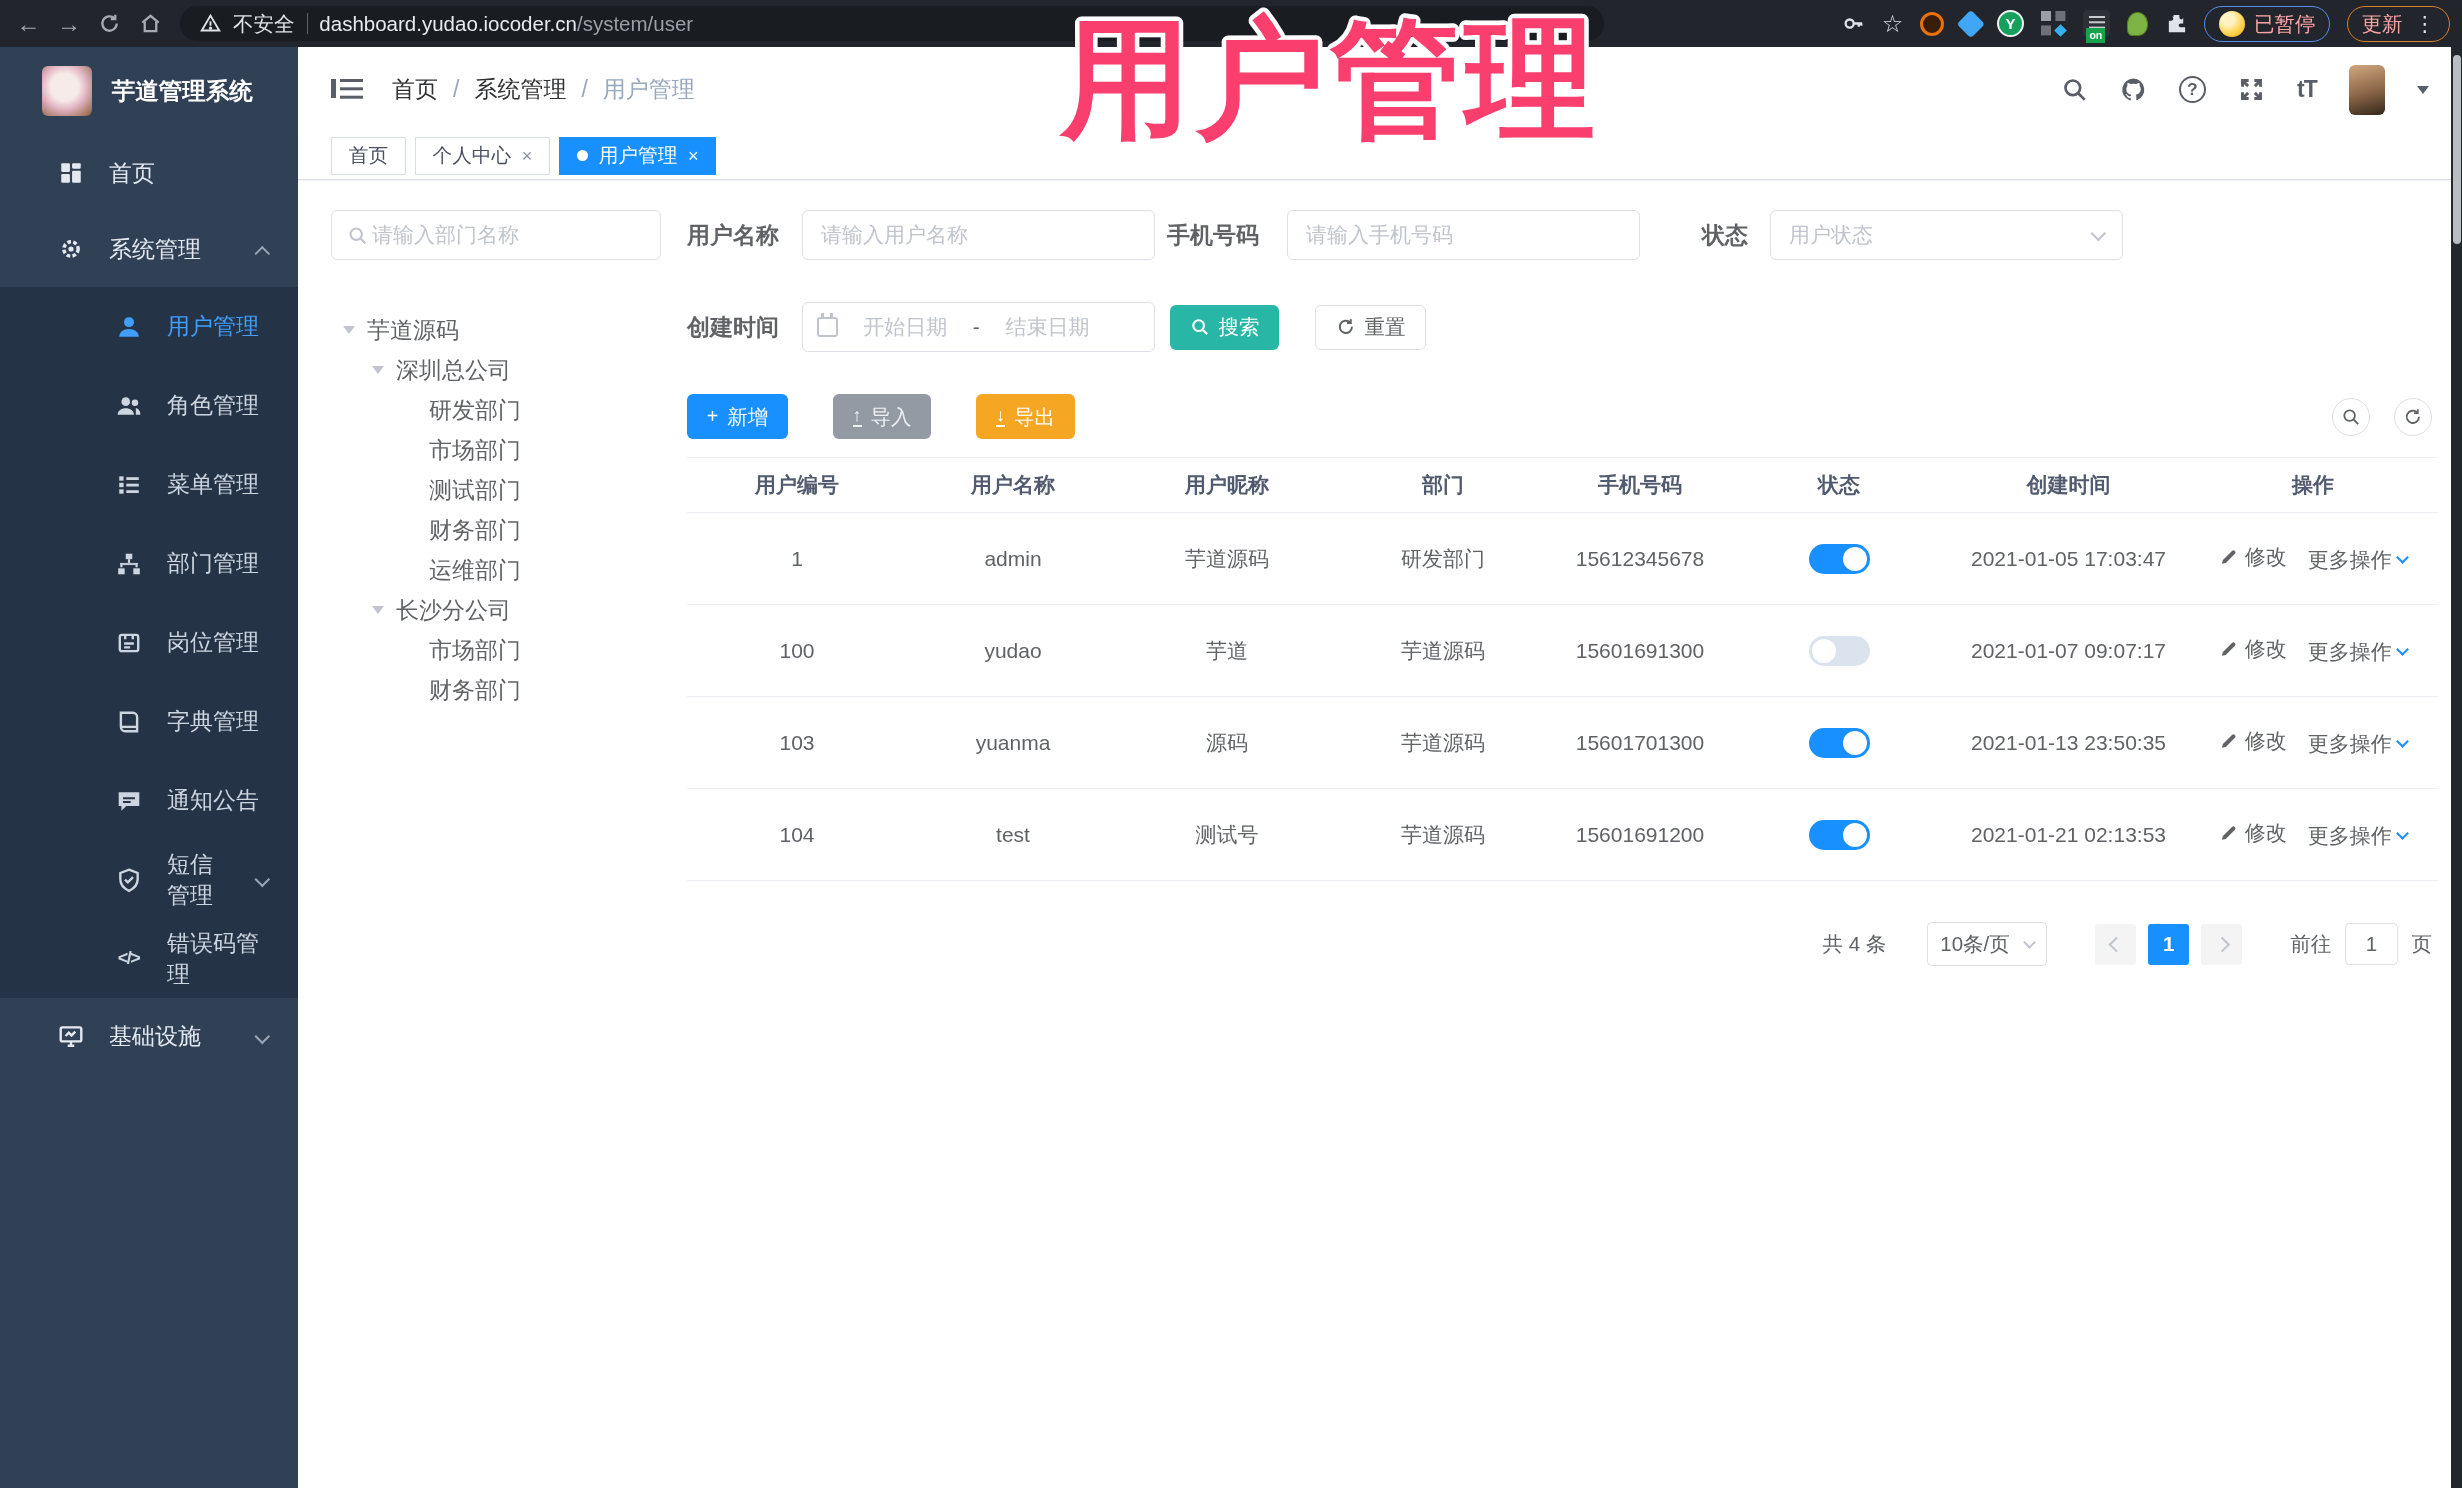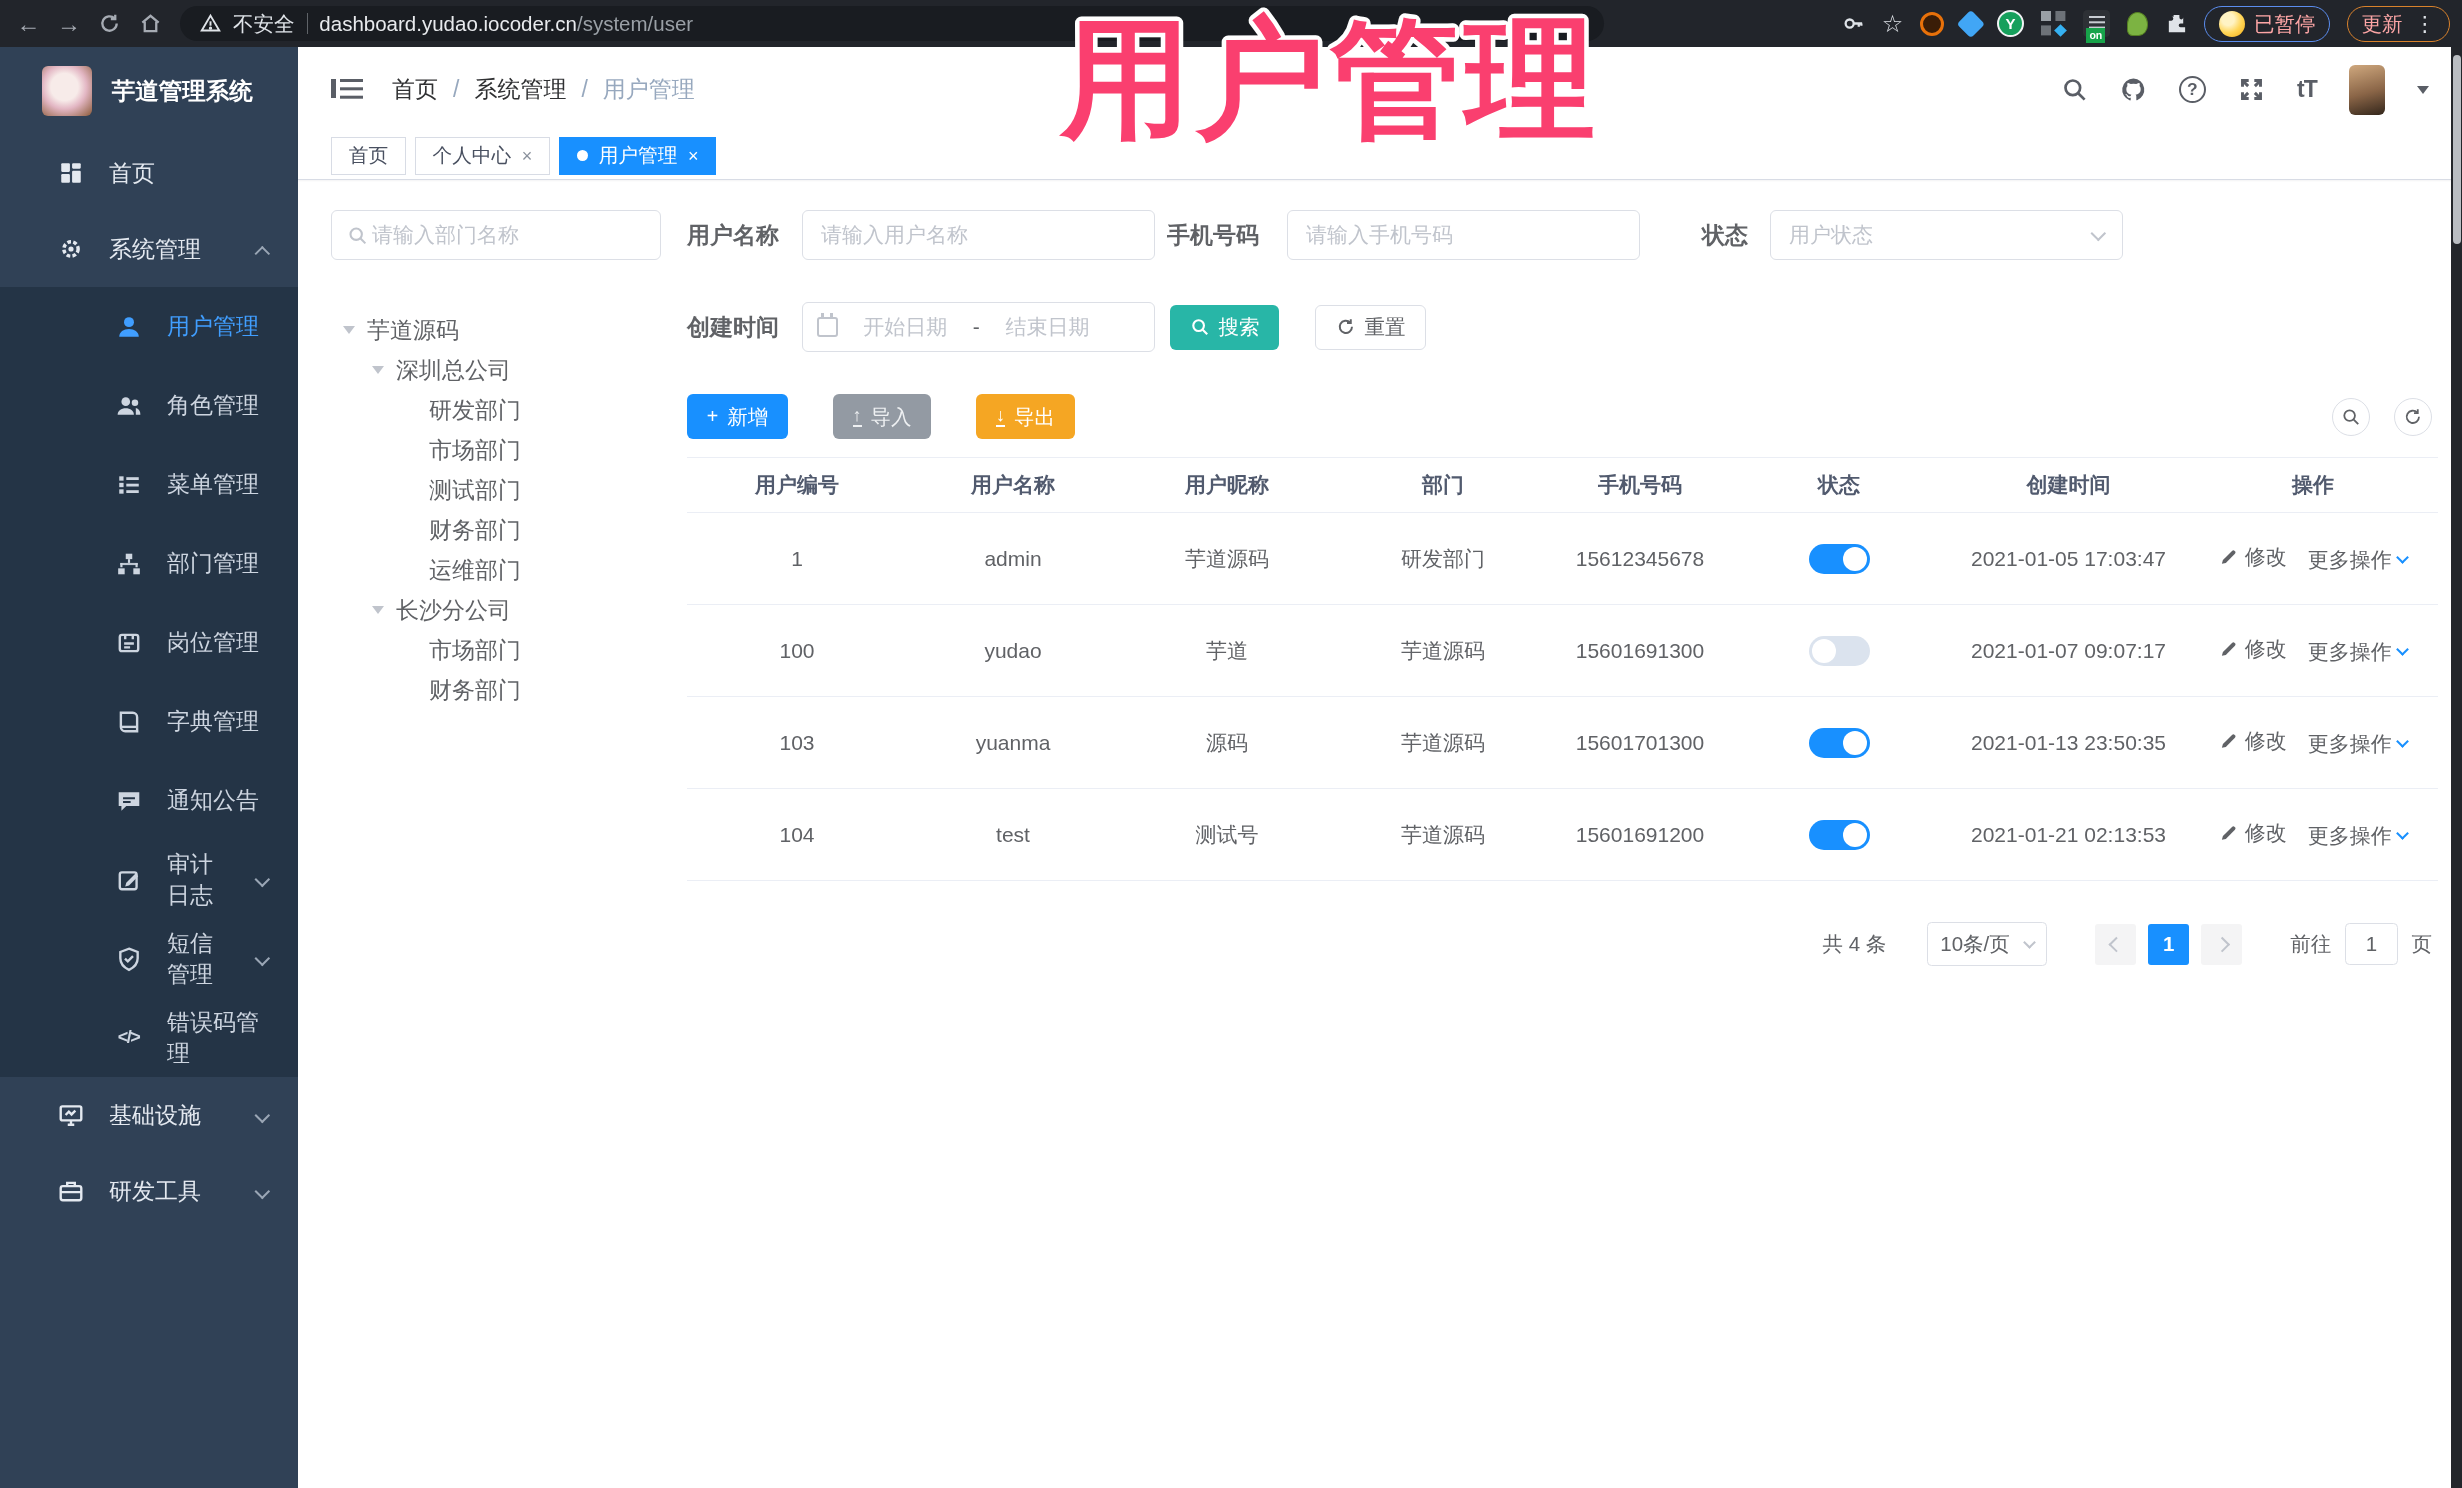--- a/index.html
+++ b/index.html
@@ -336,30 +336,20 @@
             <svg viewBox="0 0 24 24" fill="currentColor">
                 <path d="M2.5 4h19v12.5H9.5L5 21v-4.5H2.5Z"></path>
                 <path d="M6.5 8.5h11v1.8h-11zM6.5 12h7v1.8h-7z" fill="#243446"></path>
               </svg>
           </span>
           <span>通知公告</span>
         </div>
         <div class="s-item">
           <span class="s-icon">
             <svg viewBox="0 0 24 24" fill="none" stroke="currentColor" stroke-width="2.2">
-                <rect x="3.5" y="5" width="15.5" height="15.5" rx="2"></rect>
-                <path d="M9.5 14.5 18 6l2.5 2.5-8.5 8.5-3.5 1Z" fill="currentColor" stroke="none"></path>
-              </svg>
-          </span>
-          <span>审计日志</span>
-          <span class="s-arrow"><span class="chev down"></span></span>
-        </div>
-        <div class="s-item">
-          <span class="s-icon">
-            <svg viewBox="0 0 24 24" fill="none" stroke="currentColor" stroke-width="2.2">
                 <path d="M12 2.5 20 5.5v5.8c0 4.8-3.3 8.5-8 10.7-4.7-2.2-8-5.9-8-10.7V5.5Z"></path>
                 <path d="M8.3 11.6l2.6 2.6 4.8-4.8"></path>
               </svg>
           </span>
           <span>短信管理</span>
           <span class="s-arrow"><span class="chev down"></span></span>
         </div>
         <div class="s-item">
           <span class="s-icon">
               <span class="code-glyph">&lt;/&gt;</span>
@@ -369,30 +359,20 @@
       </div>
 
       <div class="s-item">
         <span class="s-icon">
           <svg viewBox="0 0 24 24" fill="none" stroke="currentColor" stroke-width="2.2">
               <rect x="2.5" y="4" width="19" height="13" rx="1.5"></rect>
               <path d="M9 21h6M12 17v4M7 12l3-3 2.5 2.5L16 8"></path>
             </svg>
         </span>
         <span>基础设施</span>
-        <span class="s-arrow"><span class="chev down"></span></span>
-      </div>
-      <div class="s-item">
-        <span class="s-icon">
-          <svg viewBox="0 0 24 24" fill="none" stroke="currentColor" stroke-width="2.2">
-              <rect x="2.5" y="7.5" width="19" height="13" rx="2"></rect>
-              <path d="M8.5 7.5v-3h7v3M2.5 13h19"></path>
-            </svg>
-        </span>
-        <span>研发工具</span>
         <span class="s-arrow"><span class="chev down"></span></span>
       </div>
     </div>
 
     <div class="main">
 
       <div class="main-header">
         <span class="hamburger"></span>
         <span class="breadcrumb">
           <span class="crumb">首页</span>

